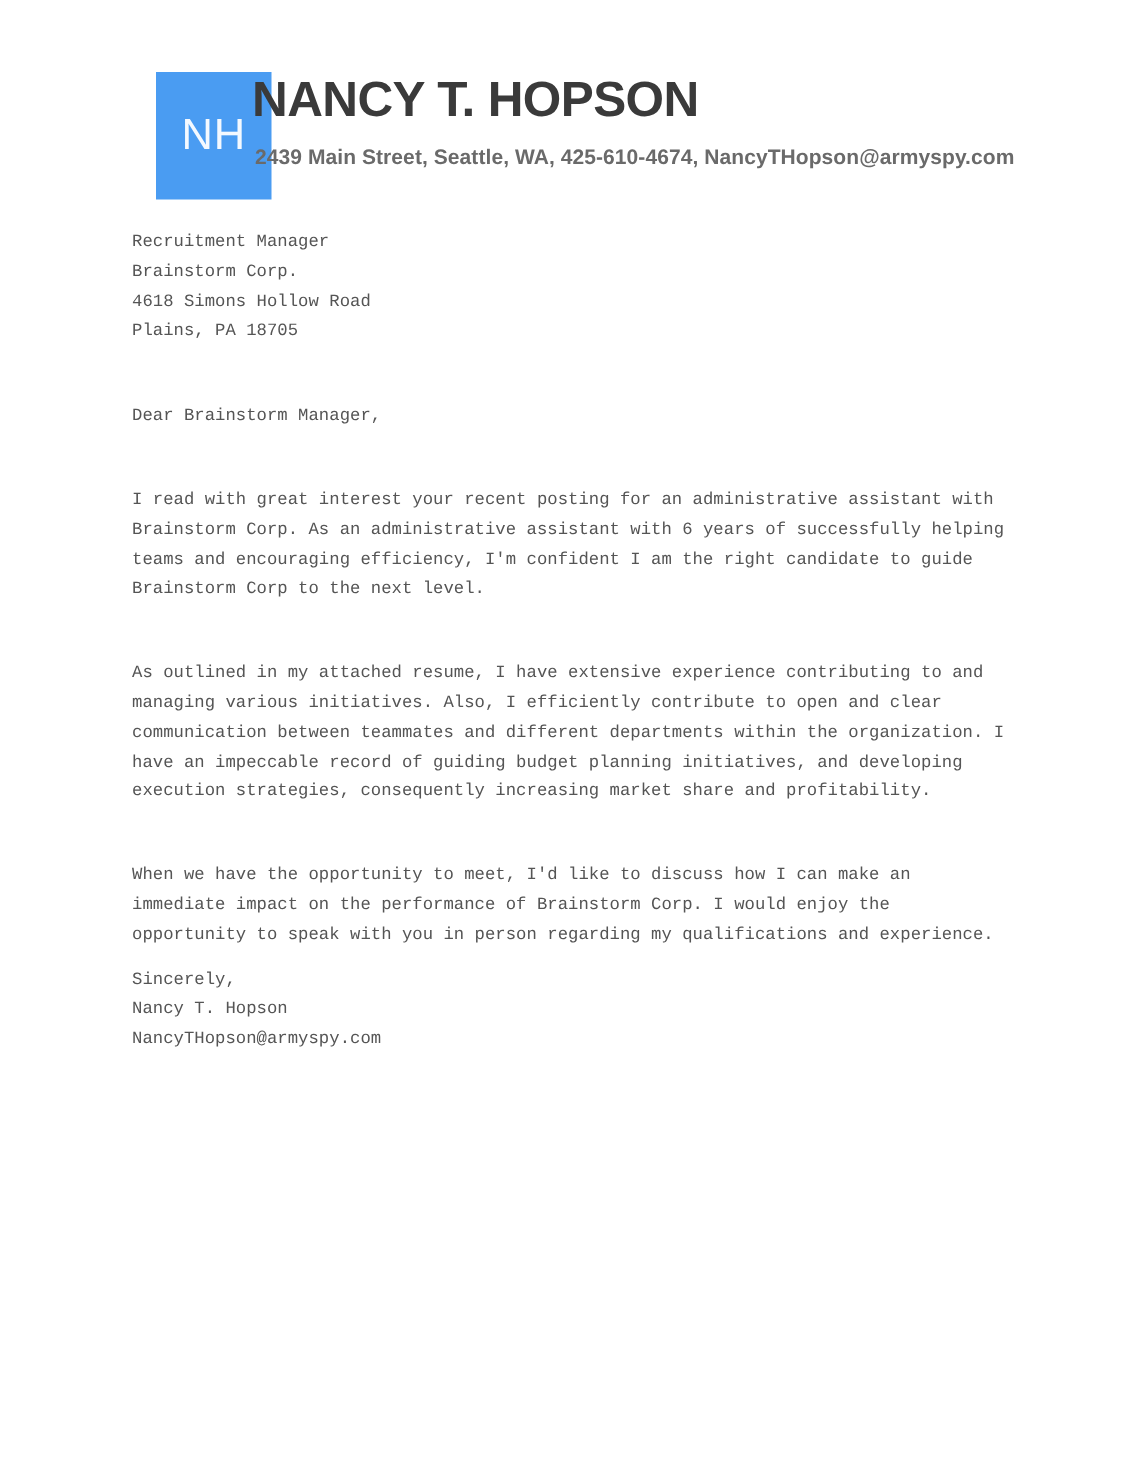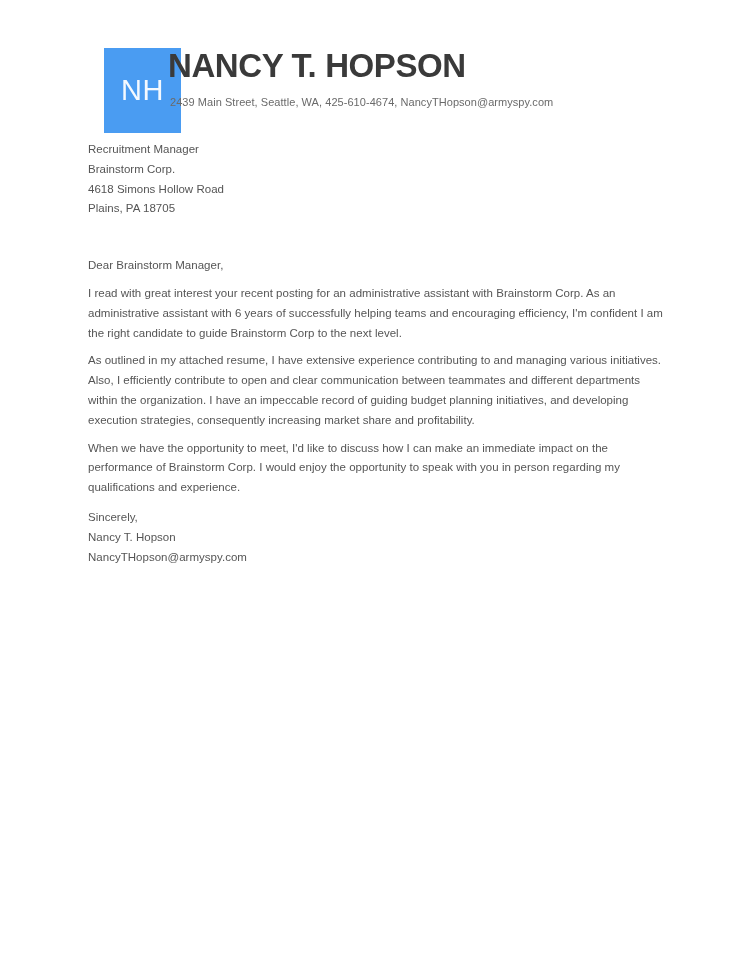--- a/index.html
+++ b/index.html
@@ -72,34 +72,35 @@
     font-size: 33px;
     font-weight: 700;
     letter-spacing: -0.4px;
     color: #3a3a3a;
     line-height: 1.12;
     white-space: nowrap;
   }
 
   .contact-line {
     margin: 10px 0 0 2px;
-    font-size: 11px;
-    font-weight: 400;
+    font-size: 14px;
+    font-weight: 700;
     color: #6a6a6a;
     letter-spacing: 0.05px;
     line-height: 1.3;
     white-space: nowrap;
   }
 
   
   .letter-body {
     position: absolute;
     left: 0;
-    top: 140px;
+    top: 152px;
     width: 582px;
+    font-family: Liberation Mono, monospace;
   }
 
   .addr-block,
   .sign-block {
     margin: 0;
     padding: 0;
     list-style: none;
   }
 
   .addr-line,
@@ -112,21 +113,21 @@
     line-height: 19.8px;
     letter-spacing: 0.02px;
     margin: 0;
   }
 
   .salutation {
     margin-top: 37px;
   }
 
   .para {
-    margin-top: 8px;
+    margin-top: 36px;
     text-align: left;
   }
 
   .sign-block {
     margin-top: 10px;
   }
 </style>
 </head>
 <body>
 

